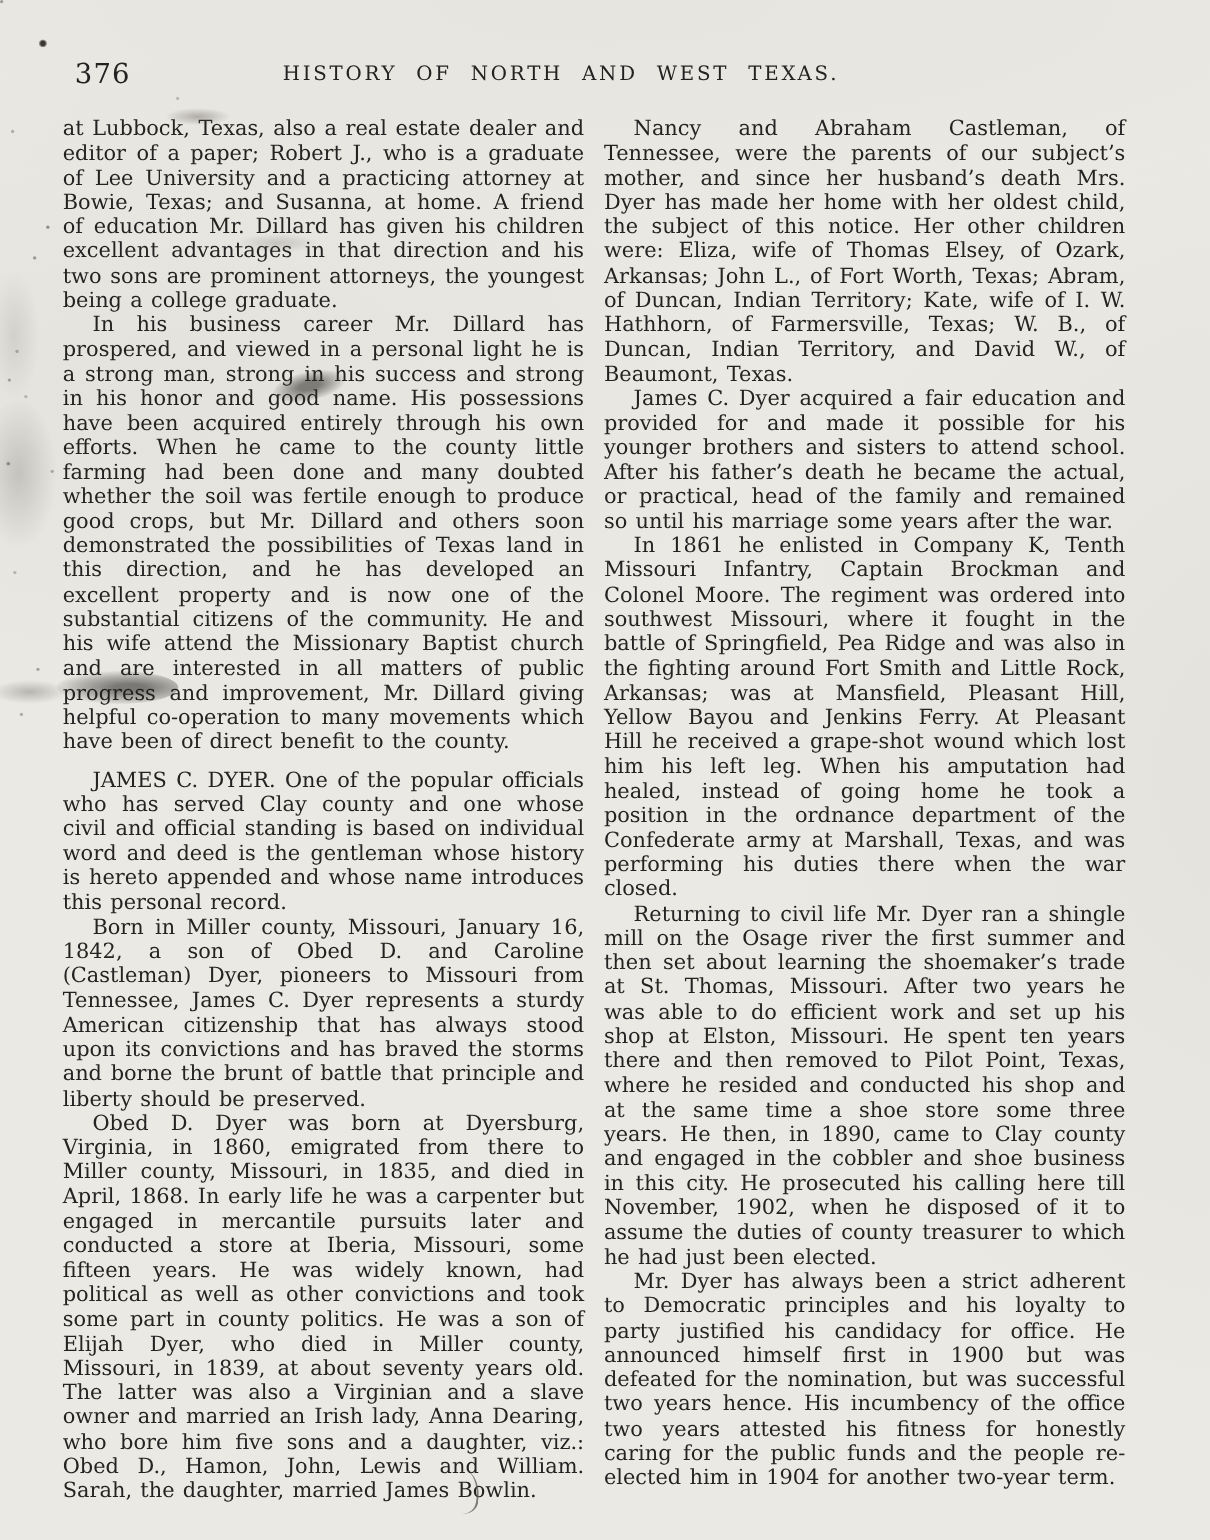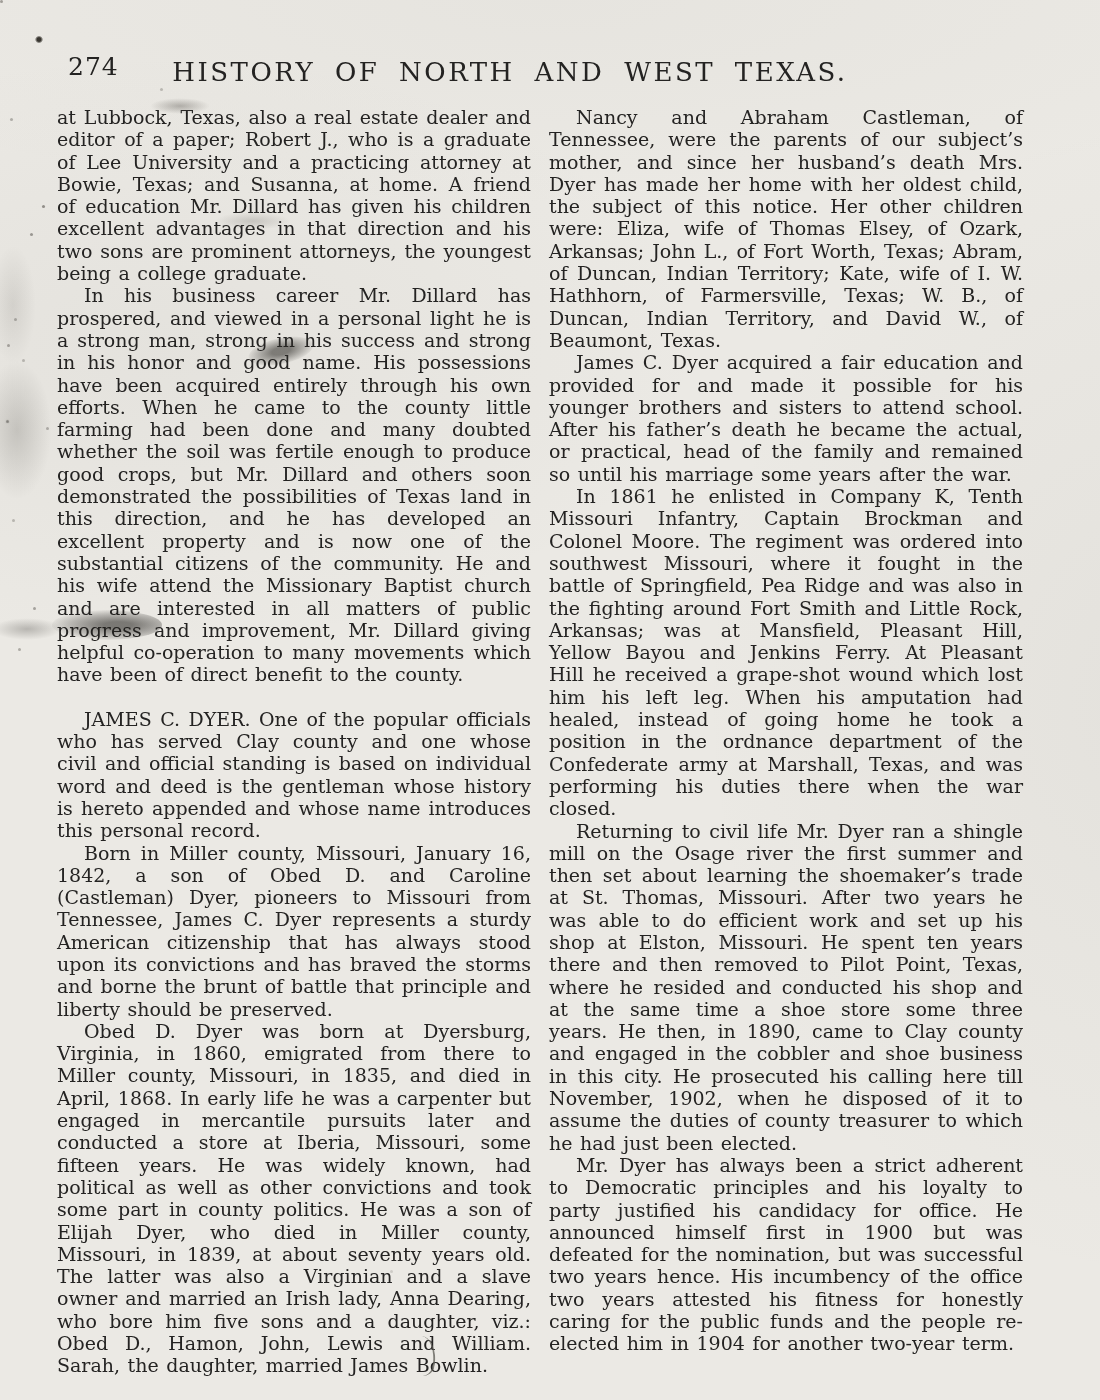--- a/index.html
+++ b/index.html
@@ -20,35 +20,35 @@
     color:#242322;
   }
   header{position:absolute;top:0;left:0;width:100%;height:100px;}
   .pagenum{
     position:absolute;left:68px;top:52px;
     font-size:25px;letter-spacing:1px;
   }
   .title{
     position:absolute;left:60px;top:57px;width:900px;margin:0;
     text-align:center;font-weight:normal;
-    font-size:26px;letter-spacing:2.5px;word-spacing:9px;
+    font-size:18px;letter-spacing:2.5px;word-spacing:9px;
   }
   .columns{
     position:absolute;top:106px;left:57px;width:966px;
     display:flex;gap:18px;
   }
   .col{
     width:474px;
     font-size:19px;line-height:22.3px;
     text-align:justify;
     word-spacing:1.5px;
   }
   .col p{margin:0;text-indent:27px;}
   .col p.cont{text-indent:0;}
-  .col p.section-start{margin-top:22px;}
+  .col p.section-start{margin-top:12px;}
   
   .mark{position:absolute;pointer-events:none;}
   .dot{border-radius:50%;}
   .ink-dot-corner{left:35px;top:36px;width:8px;height:7px;
     background:radial-gradient(circle,#38352f 35%,rgba(56,53,47,0.25) 70%,transparent 75%);}
   .smudge-lubbock{left:150px;top:98px;width:60px;height:16px;border-radius:50%;
     background:radial-gradient(ellipse,rgba(70,66,60,0.35),transparent 70%);}
   .smudge-advantages{left:215px;top:212px;width:75px;height:18px;border-radius:50%;
     background:radial-gradient(ellipse,rgba(80,76,70,0.22),transparent 70%);}
   .smudge-goodname{left:248px;top:338px;width:66px;height:26px;border-radius:50%;
@@ -84,21 +84,21 @@
       984px 586px 0 rgba(90,86,80,0.25),
       1006px 1232px 0 rgba(90,86,80,0.3),
       390px 1270px 0 rgba(90,86,80,0.2);}
 </style>
 </head>
 <body>
 
 <div class="page">
 
   <header>
-    <span class="pagenum">274</span>
+    <span class="pagenum">376</span>
     <h1 class="title">HISTORY OF NORTH AND WEST TEXAS.</h1>
   </header>
 
   <main class="columns">
     <section class="col">
       <p class="cont">at Lubbock, Texas, also a real estate dealer and editor of a paper; Robert J., who is a graduate of Lee University and a practicing attorney at Bowie, Texas; and Susanna, at home.  A friend of education Mr. Dillard has given his children excellent advantages in that direction and his two sons are prominent attorneys, the youngest being a college graduate.</p>
       <p>In his business career Mr. Dillard has prospered, and viewed in a personal light he is a strong man, strong in his success and strong in his honor and good name.  His possessions have been acquired entirely through his own efforts.  When he came to the county little farming had been done and many doubted whether the soil was fertile enough to produce good crops, but Mr. Dillard and others soon demonstrated the possibilities of Texas land in this direction, and he has developed an excellent property and is now one of the substantial citizens of the community.  He and his wife attend the Missionary Baptist church and are interested in all matters of public progress and improvement, Mr. Dillard giving helpful co-operation to many movements which have been of direct benefit to the county.</p>
       <p class="section-start">JAMES C. DYER.  One of the popular officials who has served Clay county and one whose civil and official standing is based on individual word and deed is the gentleman whose history is hereto appended and whose name introduces this personal record.</p>
       <p>Born in Miller county, Missouri, January 16, 1842, a son of Obed D. and Caroline (Castleman) Dyer, pioneers to Missouri from Tennessee, James C. Dyer represents a sturdy American citizenship that has always stood upon its convictions and has braved the storms and borne the brunt of battle that principle and liberty should be preserved.</p>
       <p>Obed D. Dyer was born at Dyersburg, Virginia, in 1860, emigrated from there to Miller county, Missouri, in 1835, and died in April, 1868.  In early life he was a carpenter but engaged in mercantile pursuits later and conducted a store at Iberia, Missouri, some fifteen years.  He was widely known, had political as well as other convictions and took some part in county politics.  He was a son of Elijah Dyer, who died in Miller county, Missouri, in 1839, at about seventy years old.  The latter was also a Virginian and a slave owner and married an Irish lady, Anna Dearing, who bore him five sons and a daughter, viz.: Obed D., Hamon, John, Lewis and William.  Sarah, the daughter, married James Bowlin.</p>

